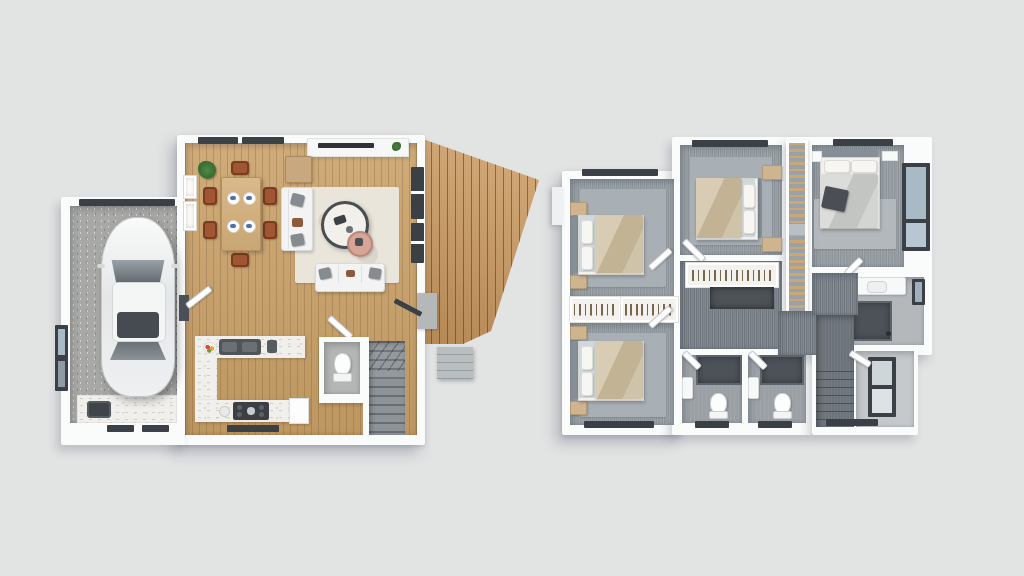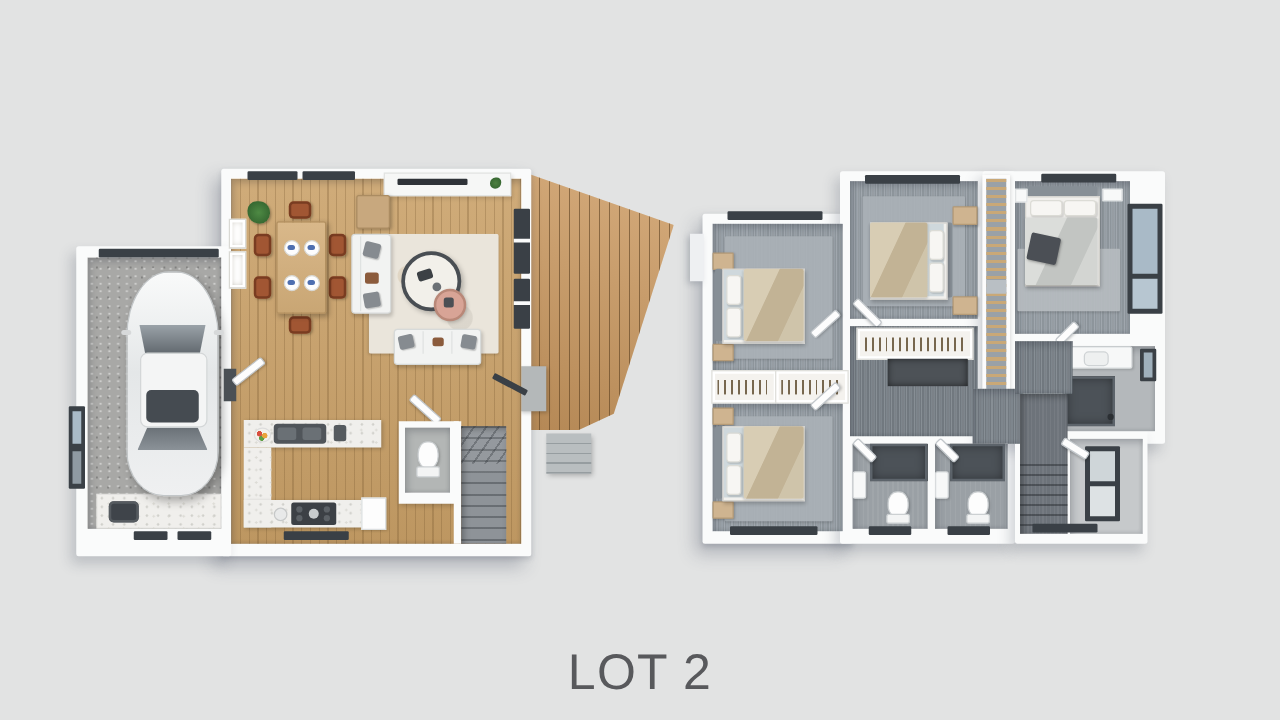--- a/index.html
+++ b/index.html
@@ -322,14 +322,13 @@
 
     <div class="floor" style="left:306px;top:226px;width:58px;height:76px;background:#c6c9cb;"></div>
     <div class="win" style="left:318px;top:232px;width:28px;height:60px;">
       <div class="glass" style="left:4px;top:4px;width:20px;height:24px;background:#cfd6d9;"></div>
       <div class="glass" style="left:4px;top:32px;width:20px;height:24px;background:#dde2e4;"></div>
     </div>
     <div class="door" style="left:300px;top:224px;width:22px;transform:rotate(32deg);"></div>
     <div class="win" style="left:276px;top:294px;width:52px;height:7px;"></div>
   </div>
 
-  <div class="caption">LOT 2</div>
 </div>
 
 </body></html>

